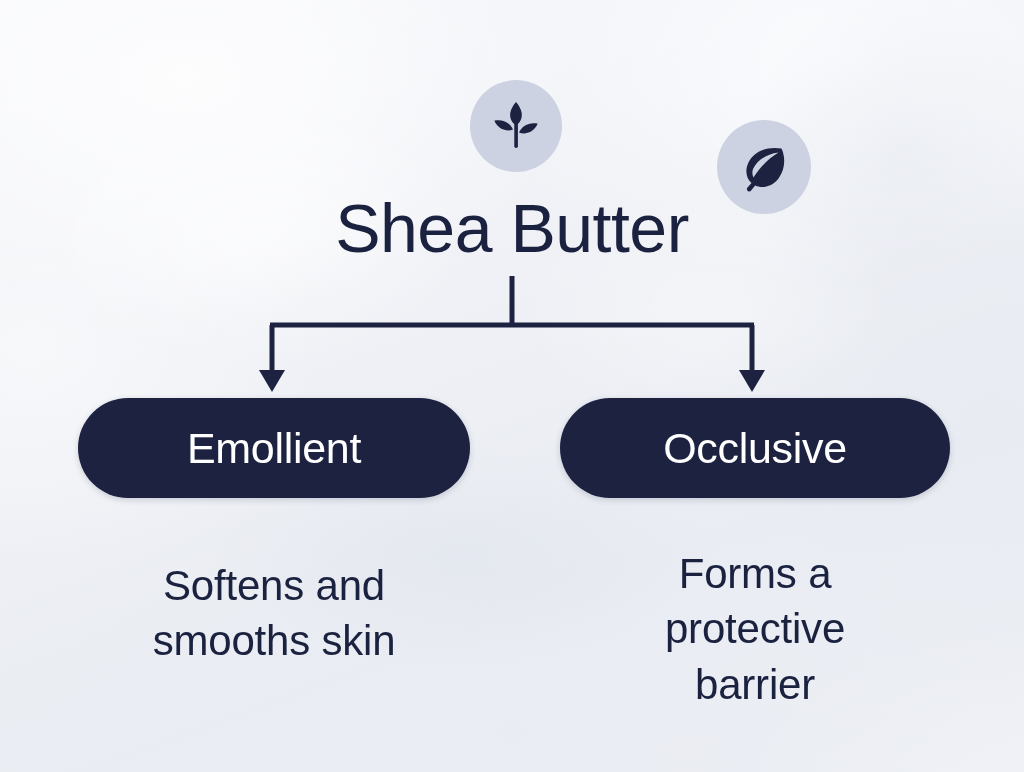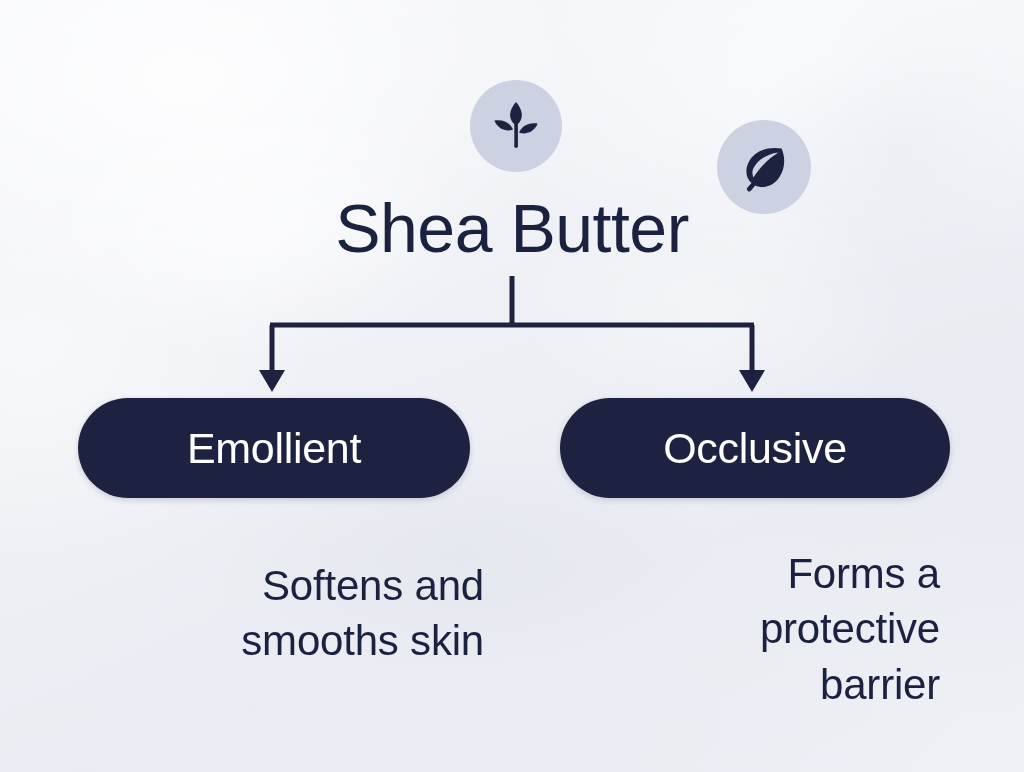--- a/index.html
+++ b/index.html
@@ -107,21 +107,21 @@
     width: 392px;
   }
   #pill-occlusive {
     left: 560px;
     top: 398px;
     width: 390px;
   }
 
   .caption {
     position: absolute;
-    text-align: right;
+    text-align: center;
     font-size: 42px;
     font-weight: 400;
     color: #1b2240;
     line-height: 1.32;
     letter-spacing: -0.2px;
   }
   #caption-emollient {
     left: 64px;
     top: 558px;
     width: 420px;

